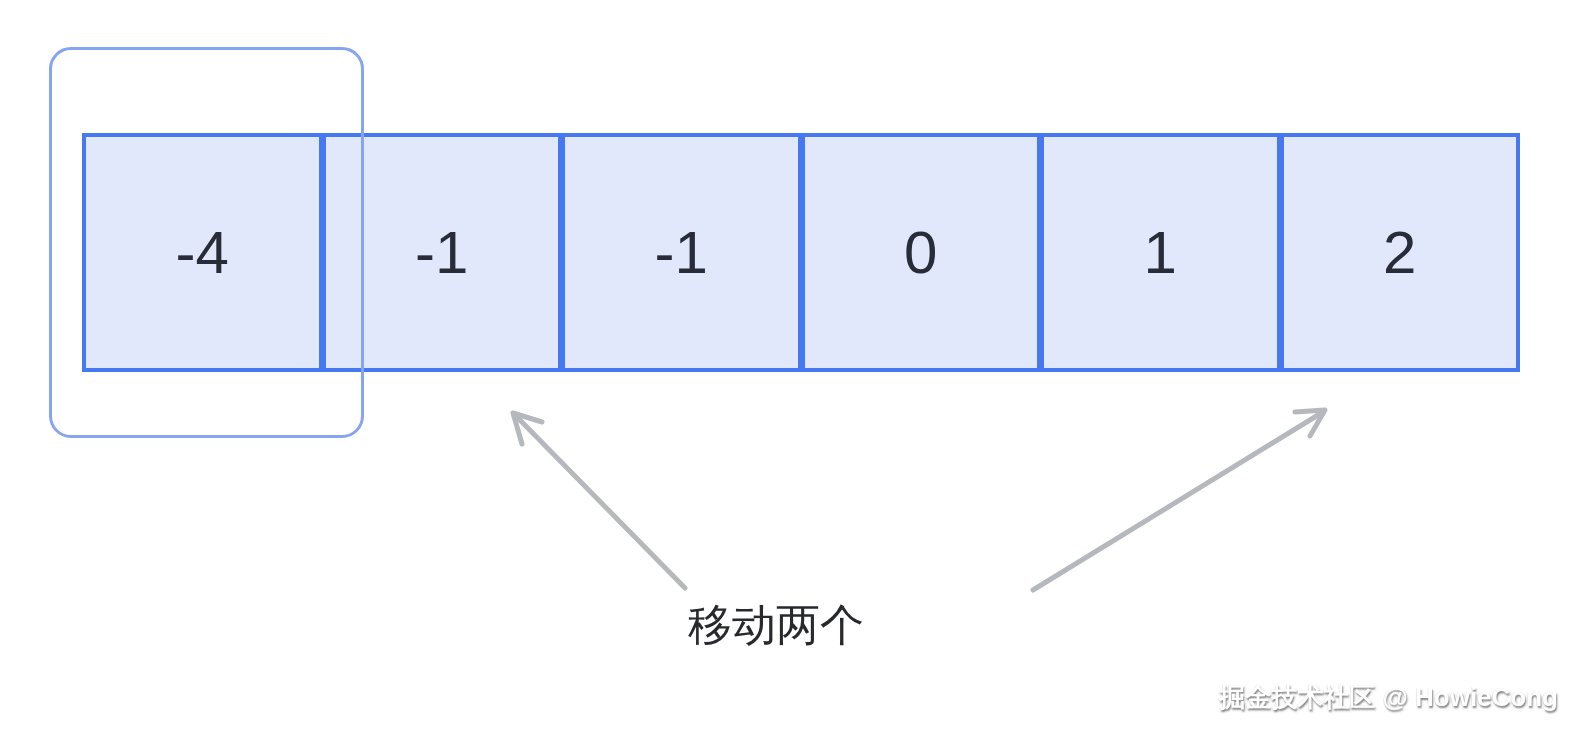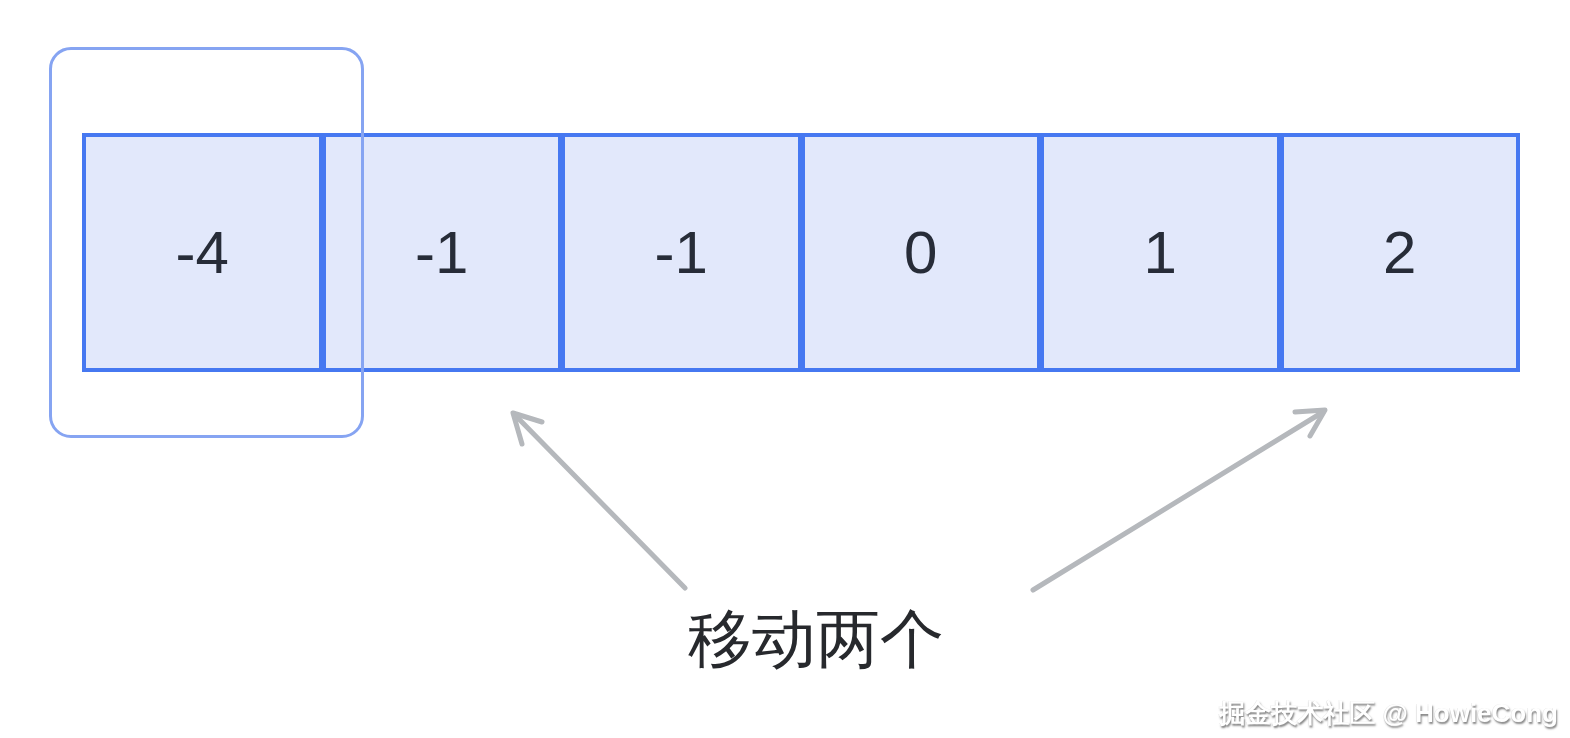--- a/index.html
+++ b/index.html
@@ -81,39 +81,38 @@
     fill: none;
     stroke-linecap: round;
     stroke-linejoin: round;
   }
 
   
   .move-label {
     position: absolute;
     left: 688px;
     top: 596px;
-    font-size: 64px;
+    font-size: 44px;
     color: var(--label-text, #27292d);
     z-index: 1;
     white-space: nowrap;
   }
 
   
   .watermark {
     position: absolute;
     right: 12px;
     top: 680px;
     font-size: 26px;
     font-weight: bold;
     color: #ffffff;
     text-shadow: 1px 1.5px 2px rgba(110,110,110,0.85),
                  -0.5px -0.5px 0 rgba(200,200,200,0.45);
     z-index: 4;
     white-space: nowrap;
-    margin-top: 16px;
   }
 </style>
 </head>
 <body>
 
 <div class="canvas">
 
   <svg class="arrows-svg" viewBox="0 0 1570 738" xmlns="http://www.w3.org/2000/svg">
     <g>
       <line class="arrow" x1="685" y1="588" x2="515" y2="415"></line>

